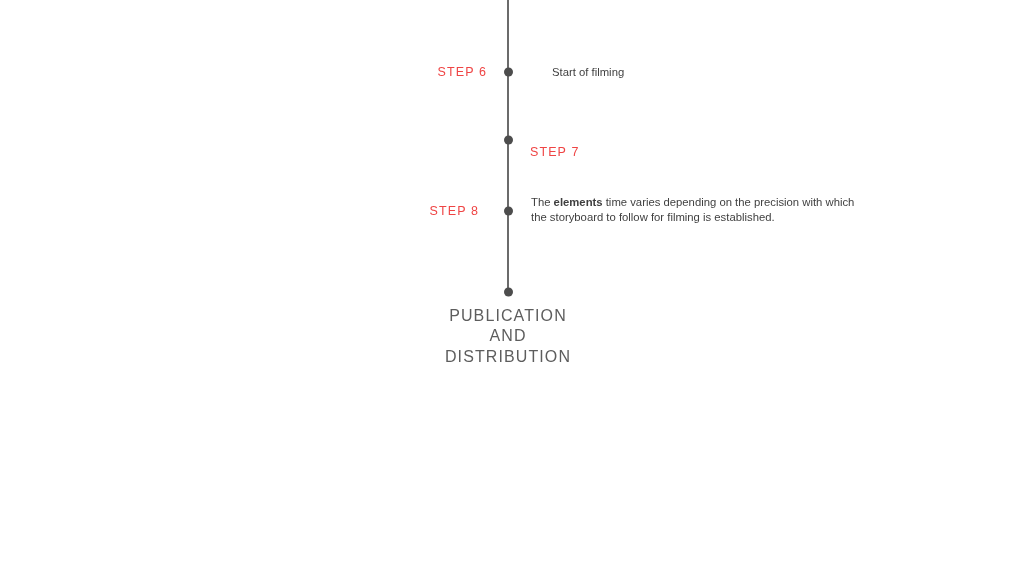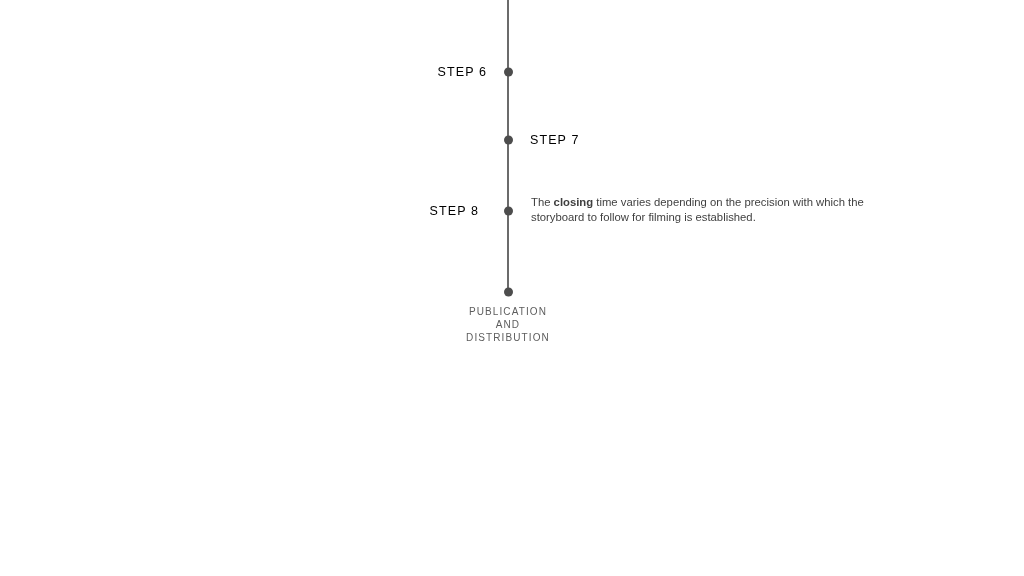--- a/index.html
+++ b/index.html
@@ -37,40 +37,40 @@
     border-radius: 50%;
     background: #4d4d4d;
     left: 503.5px;
     transform: translateY(-50%);
   }
 
   .step-label {
     position: absolute;
     font-size: 12.5px;
     letter-spacing: 1.1px;
-    color: #000000;
+    color: #ef4444;
     white-space: nowrap;
     transform: translateY(-50%);
   }
   .step-label.left  { text-align: right; }
   .step-label.right { text-align: left; }
 
   .desc {
     position: absolute;
     font-size: 11.3px;
     line-height: 1.33;
     color: #3f3f3f;
   }
   .desc.left  { text-align: right; }
   .desc.right { text-align: left; }
   .desc b { font-weight: bold; }
 
   .terminus {
     position: absolute;
-    font-size: 10px;
+    font-size: 16px;
     line-height: 1.28;
     letter-spacing: 1.1px;
     color: #5d5d5d;
     text-align: center;
     width: 240px;
     left: 388px;
     top: 306px;
   }
 
   
@@ -84,28 +84,29 @@
 </style>
 </head>
 <body>
 
 <div id="slide">
 
   <div class="timeline-axis"></div>
 
   <div class="node" style="top:72px;"></div>
   <div class="step-label left" style="top:72px; left:367px; width:120px;">STEP 6</div>
+  <div class="desc right" style="top:65px; left:552px; width:260px;">Start of filming</div>
 
   <div class="node" style="top:140px;"></div>
-  <div class="step-label right" style="top:140px; left:530px; width:120px;">STEP 7</div>
+  <div class="step-label right" style="top:152px; left:530px; width:120px;">STEP 7</div>
 
   <div class="node" style="top:211px;"></div>
   <div class="step-label left" style="top:211px; left:359px; width:120px;">STEP 8</div>
   <div class="desc right" style="top:195px; left:531px; width:335px;">
-    <span>The </span><b>closing</b><span> time varies depending on the precision with which the storyboard to follow for filming is established.</span>
+    <span>The </span><b>elements</b><span> time varies depending on the precision with which the storyboard to follow for filming is established.</span>
   </div>
 
   <div class="node" style="top:292px;"></div>
   <div class="terminus" style="white-space:pre-line;">PUBLICATION
 AND
 DISTRIBUTION</div>
 </div>
 
 <div class="footer">
 

